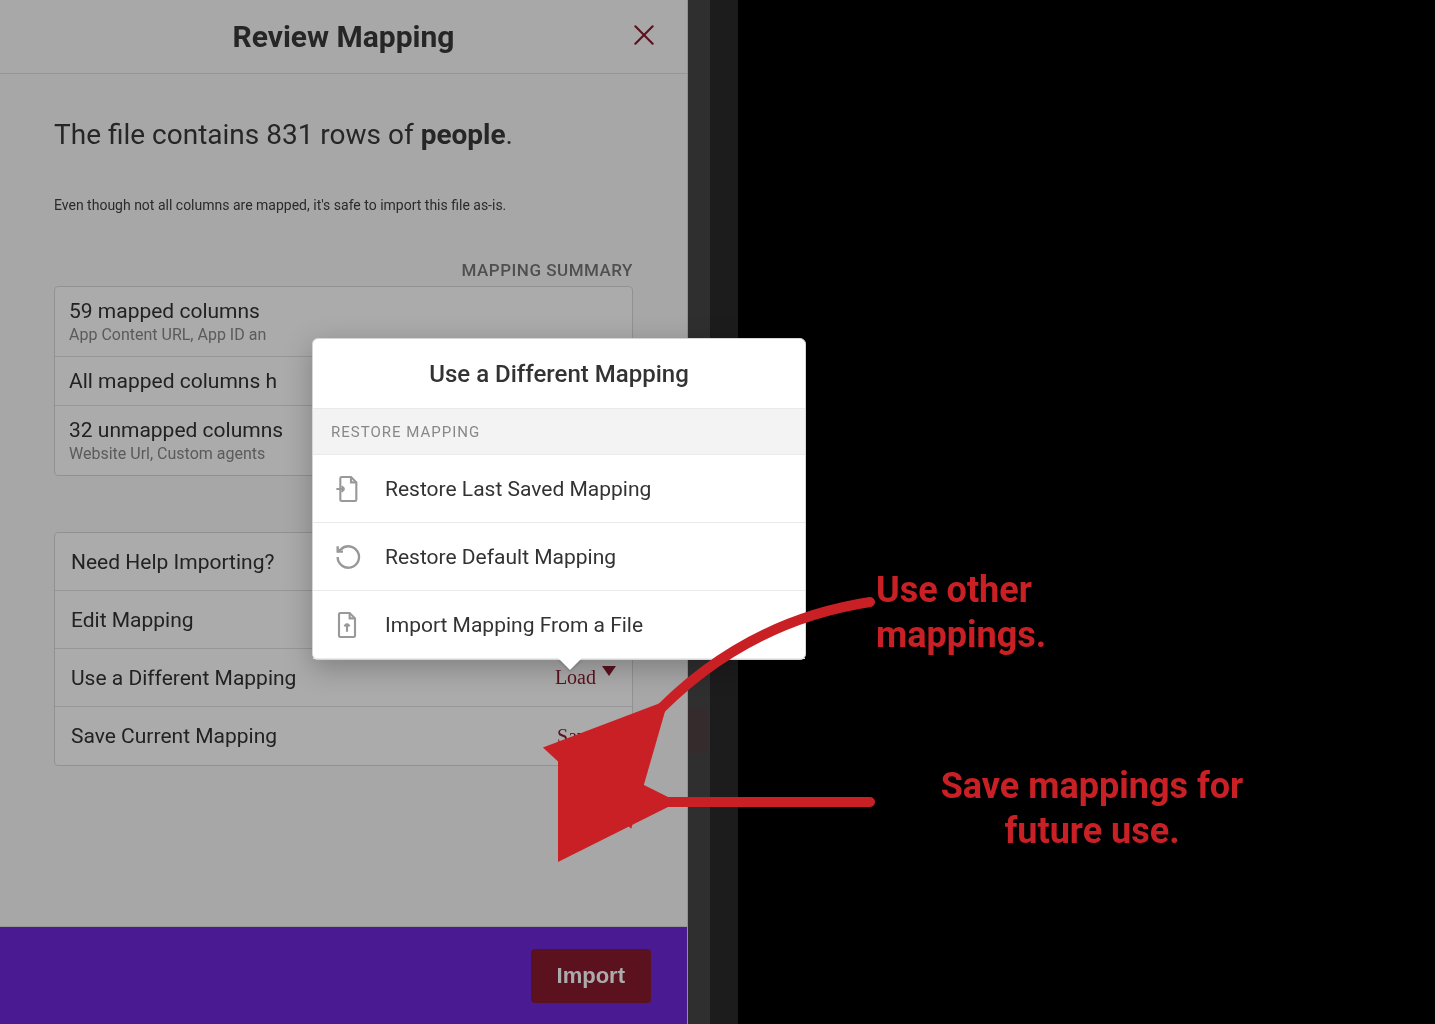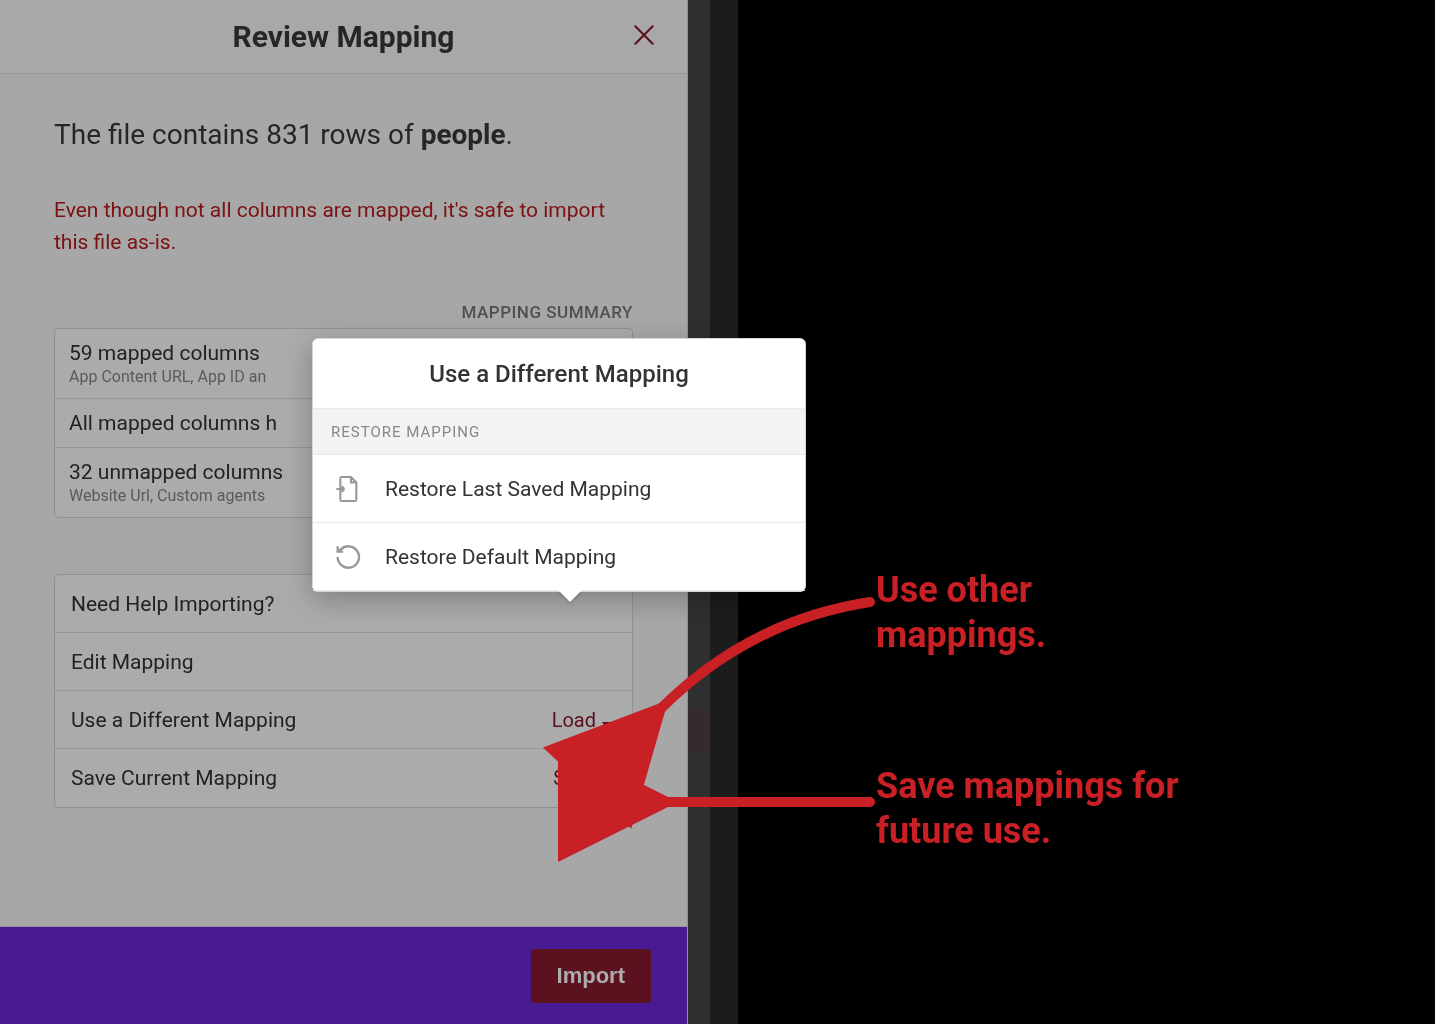--- a/index.html
+++ b/index.html
@@ -45,21 +45,21 @@
   .panel-body {
     padding: 44px 54px 0 54px;
   }
 
   .summary-line {
     font-size: 28px; color: #3a3a3a; font-weight: 400; margin-bottom: 38px;
   }
   .summary-line .bold { font-weight: 700; }
 
   .sub-line {
-    font-size: 21px; color: #b91c1c; line-height: 1.5; margin-bottom: 44px;
+    font-size: 14px; color: #404040; line-height: 1.5; margin-bottom: 44px;
     max-width: 560px;
     margin-top: 44px;
   }
 
   .section-label {
     font-size: 17px; font-variant: small-caps; letter-spacing: 0.5px;
     color: #777; font-weight: 500; margin-bottom: 6px;
     text-transform: uppercase; padding-left: 14px; text-align: right;
   }
 
@@ -79,21 +79,21 @@
     border: 1px solid #d9d9d9; border-radius: 4px; overflow: hidden; background: #fff;
   }
   .listrow {
     height: 58px; display: flex; align-items: center; justify-content: space-between;
     padding: 0 16px; border-bottom: 1px solid #e0e0e0;
     font-size: 21px; color: #333;
     cursor: pointer;
   }
   .listrow:last-child { border-bottom: none; }
   .listrow .action {
-    color: #8a1b2e; font-size: 20px; display: flex; align-items: flex-end; gap: 6px;
+    color: #8a1b2e; font-size: 20px; display: flex; align-items: flex-start; gap: 6px; font-family: Liberation Serif, serif;
   }
   .triangle-down {
     display: inline-block; width: 0; height: 0;
     border-left: 7px solid transparent; border-right: 7px solid transparent;
     border-top: 10px solid #8a1b2e;
   }
 
   
   .panel-footer {
     position: absolute; bottom: 0; left: 0; right: 0; height: 98px;
@@ -151,21 +151,21 @@
     border-right: 12px solid transparent;
     border-top: 12px solid #fff;
     filter: drop-shadow(0 2px 1px rgba(0,0,0,0.15));
   }
 
   
   .callout {
     position: absolute; color: #c92026; font-size: 36px; font-weight: 700; line-height: 1.25;
   }
   .callout1 { left: 876px; top: 568px; }
-  .callout2 { left: 876px; top: 764px; }
+  .callout2 { left: 912px; top: 764px; text-align: center; }
 
   .arrow { position: absolute; pointer-events:none; }
   .arrow svg { overflow: visible; }
 
   
   .pinkpeek { position:absolute; left:688px; top:707px; width:20px; height:46px; background:#8a1b2e; opacity:0.12; border-radius:3px; }
 </style>
 </head>
 <body>
 
@@ -259,20 +259,30 @@
     </div>
     <div class="poprow">
       <span class="picon">
         <svg viewBox="0 0 24 24" fill="none" stroke="#999" stroke-width="1.8">
           <path d="M5 12a8 8 0 1 0 2.5-5.8L5 8"></path>
           <path d="M5 4v4h4"></path>
         </svg>
       </span>
       <span>Restore Default Mapping</span>
     </div>
+    <div class="poprow">
+      <span class="picon">
+        <svg viewBox="0 0 24 24" fill="none" stroke="#999" stroke-width="1.6">
+          <path d="M7 3h7l4 4v13a1 1 0 0 1-1 1H7a1 1 0 0 1-1-1V4a1 1 0 0 1 1-1z"></path>
+          <path d="M14 3v4h4"></path>
+          <path d="M12 17v-6M12 11l-2 2M12 11l2 2"></path>
+        </svg>
+      </span>
+      <span>Import Mapping From a File</span>
+    </div>
     <div class="popover-tail"></div>
   </div>
 
   <div class="arrow" style="left:620px; top:582px; width:260px; height:180px;">
     <svg width="260" height="180">
       <defs>
         <marker id="ah1" markerWidth="14" markerHeight="14" refX="3" refY="6" orient="auto">
           <path d="M12 0 L0 6 L12 12 Z" fill="#c92026"></path>
         </marker>
       </defs>

